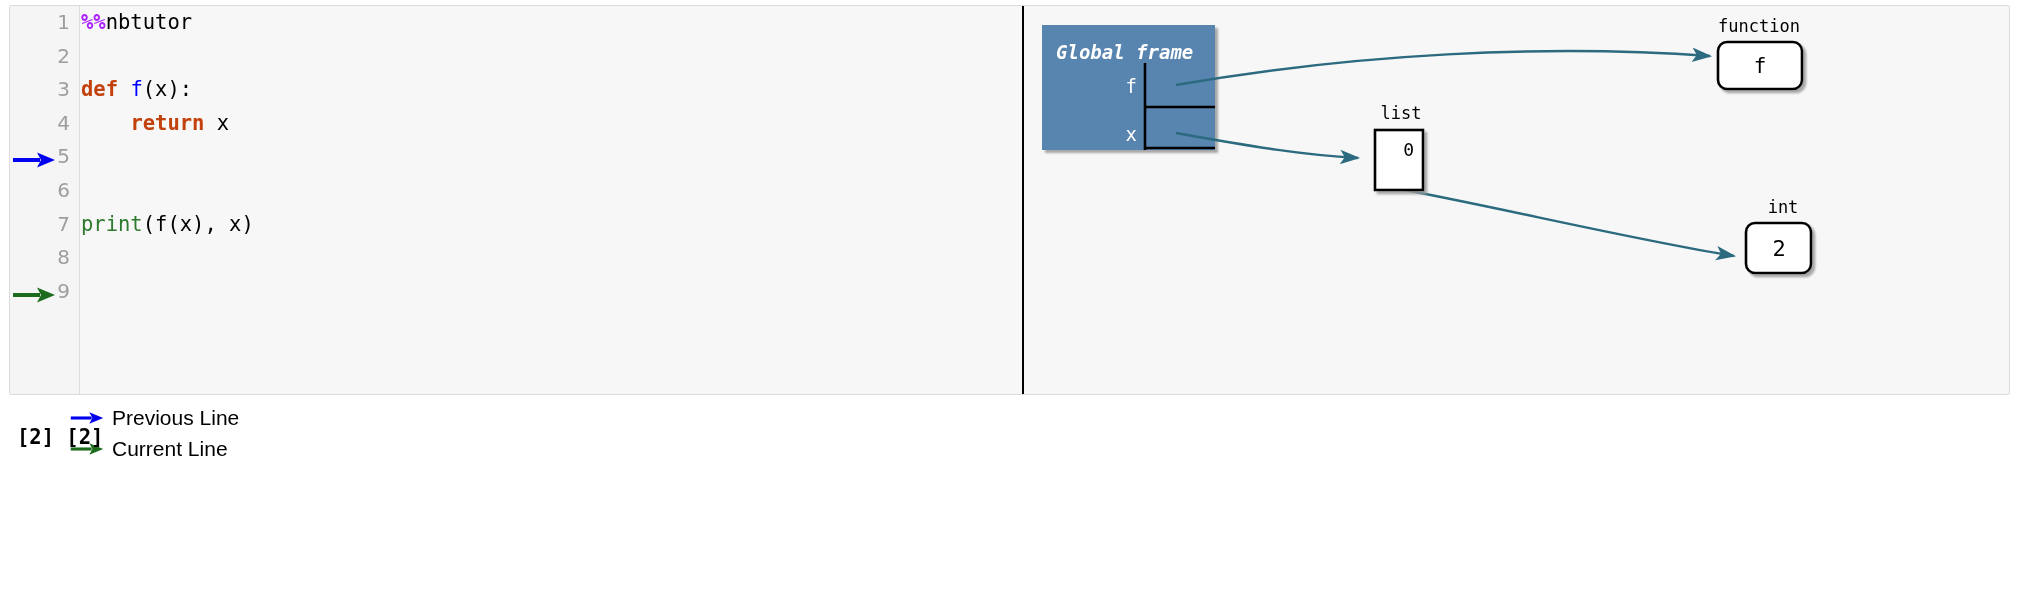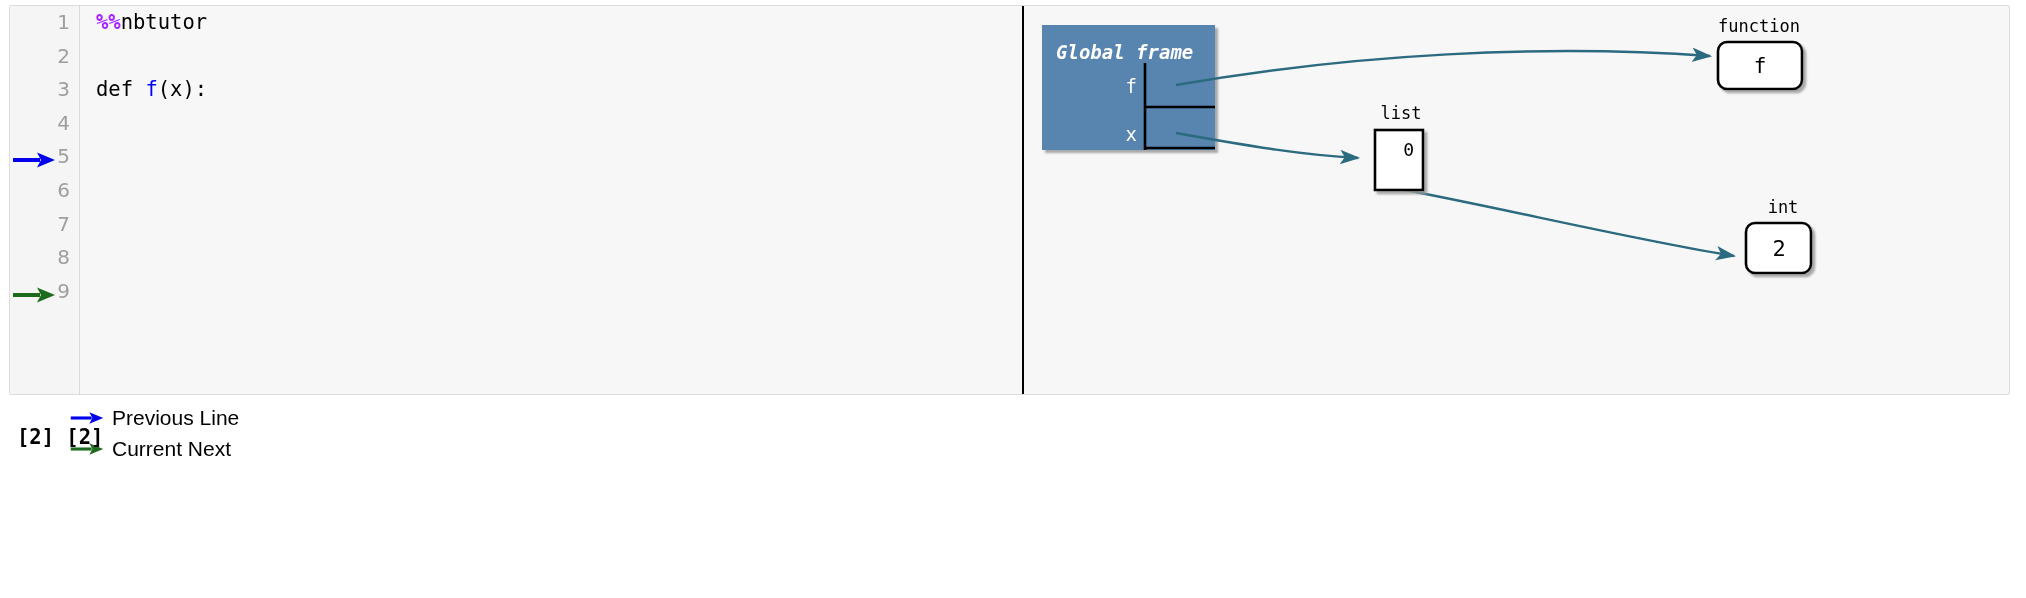--- a/index.html
+++ b/index.html
@@ -82,27 +82,26 @@
     left: 71px;
     top: 0px;
     right: 0;
     height: 388px;
     font-family: "DejaVu Sans Mono", monospace;
     font-size: 20.5px;
   }
   .code-row {
     height: 33.6px;
     line-height: 33.6px;
-    padding-left: 15px;
     white-space: pre;
     color: #000000;
   }
   .tok-magic   { color: #aa22ff; font-weight: bold; }
   .tok-plain   { color: #000000; }
-  .tok-kw      { color: #000000; font-weight: normal; }
+  .tok-kw      { color: #c2410c; font-weight: bold; }
   .tok-fname   { color: #0000ff; }
   .tok-num     { color: #237a23; }
   .tok-op      { color: #aa22ff; font-weight: bold; }
   .tok-builtin { color: #2d7a2d; }
 
   
   #viz-pane {
     position: absolute;
     left: 1014px;
     top: 0px;
@@ -163,22 +162,24 @@
         <div class="gutter-row"><span>8</span></div>
         <div class="gutter-row"><span class="arrow-marker"><svg width="44" height="20" viewBox="0 0 44 20">
               <line x1="1" y1="10" x2="28" y2="10" stroke="#1d6b1d" stroke-width="4"></line>
               <path d="M25,2.5 L43,10 L25,17.5 L29,10 z" fill="#1d6b1d"></path>
             </svg></span><span>9</span></div>
       </div>
     <div id="code-lines">
         <div class="code-row"><span class="tok-magic">%%</span><span class="tok-plain">nbtutor</span></div>
         <div class="code-row">&nbsp;</div>
         <div class="code-row"><span class="tok-kw">def</span><span class="tok-plain"> </span><span class="tok-fname">f</span><span class="tok-plain">(x):</span></div>
+        <div class="code-row"><span class="tok-plain">    </span><span class="tok-kw">return</span><span class="tok-plain"> x</span></div>
         <div class="code-row">&nbsp;</div>
         <div class="code-row">&nbsp;</div>
+        <div class="code-row"><span class="tok-builtin">print</span><span class="tok-plain">(f(x), x)</span></div>
       </div>
   </div>
 
   <div id="code-divider"></div>
 
   <div id="viz-pane">
     <svg id="viz-svg" width="986" height="388" viewBox="0 0 986 388">
 
       <defs>
         <marker id="arrowhead" markerWidth="9" markerHeight="9" refX="7.5" refY="3.2" orient="auto" markerUnits="strokeWidth">
@@ -235,17 +236,17 @@
           <line x1="1" y1="10" x2="28" y2="10" stroke="#0000ee" stroke-width="4"></line>
           <path d="M25,2.5 L43,10 L25,17.5 L29,10 z" fill="#0000ee"></path>
         </svg></span>
       <span class="legend-label">Previous Line</span>
     </div>
     <div class="legend-row">
       <span class="legend-arrow"><svg width="34" height="16" viewBox="0 0 44 20">
           <line x1="1" y1="10" x2="28" y2="10" stroke="#1d6b1d" stroke-width="4"></line>
           <path d="M25,2.5 L43,10 L25,17.5 L29,10 z" fill="#1d6b1d"></path>
         </svg></span>
-      <span class="legend-label">Current Next</span>
+      <span class="legend-label">Current Line</span>
     </div>
   </div>
 
 <div id="stdout">[2] [2]</div>
 
 </body></html>

